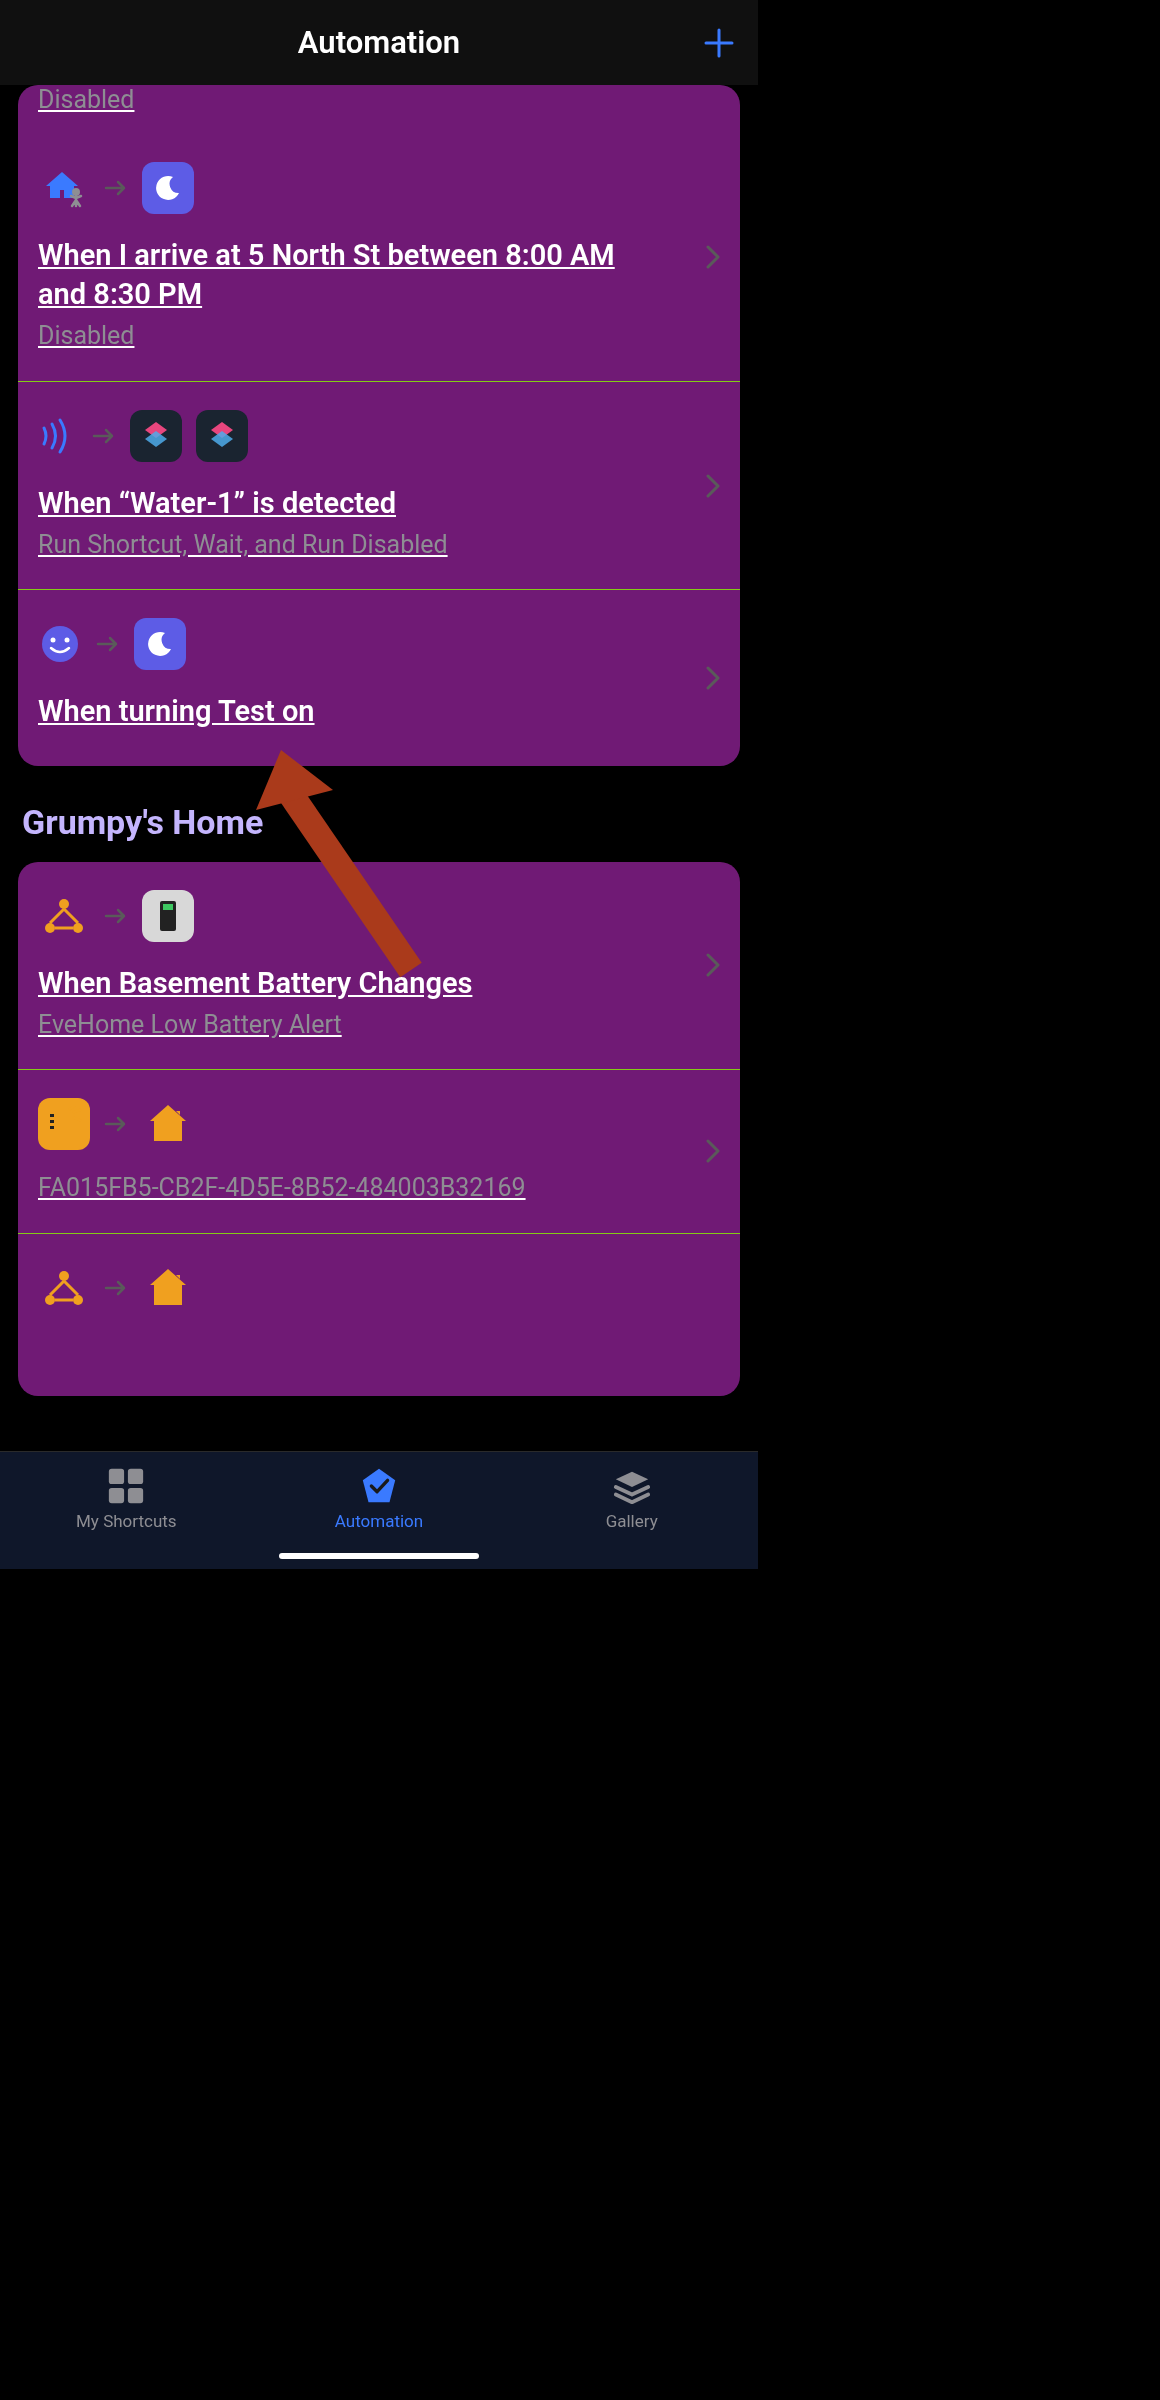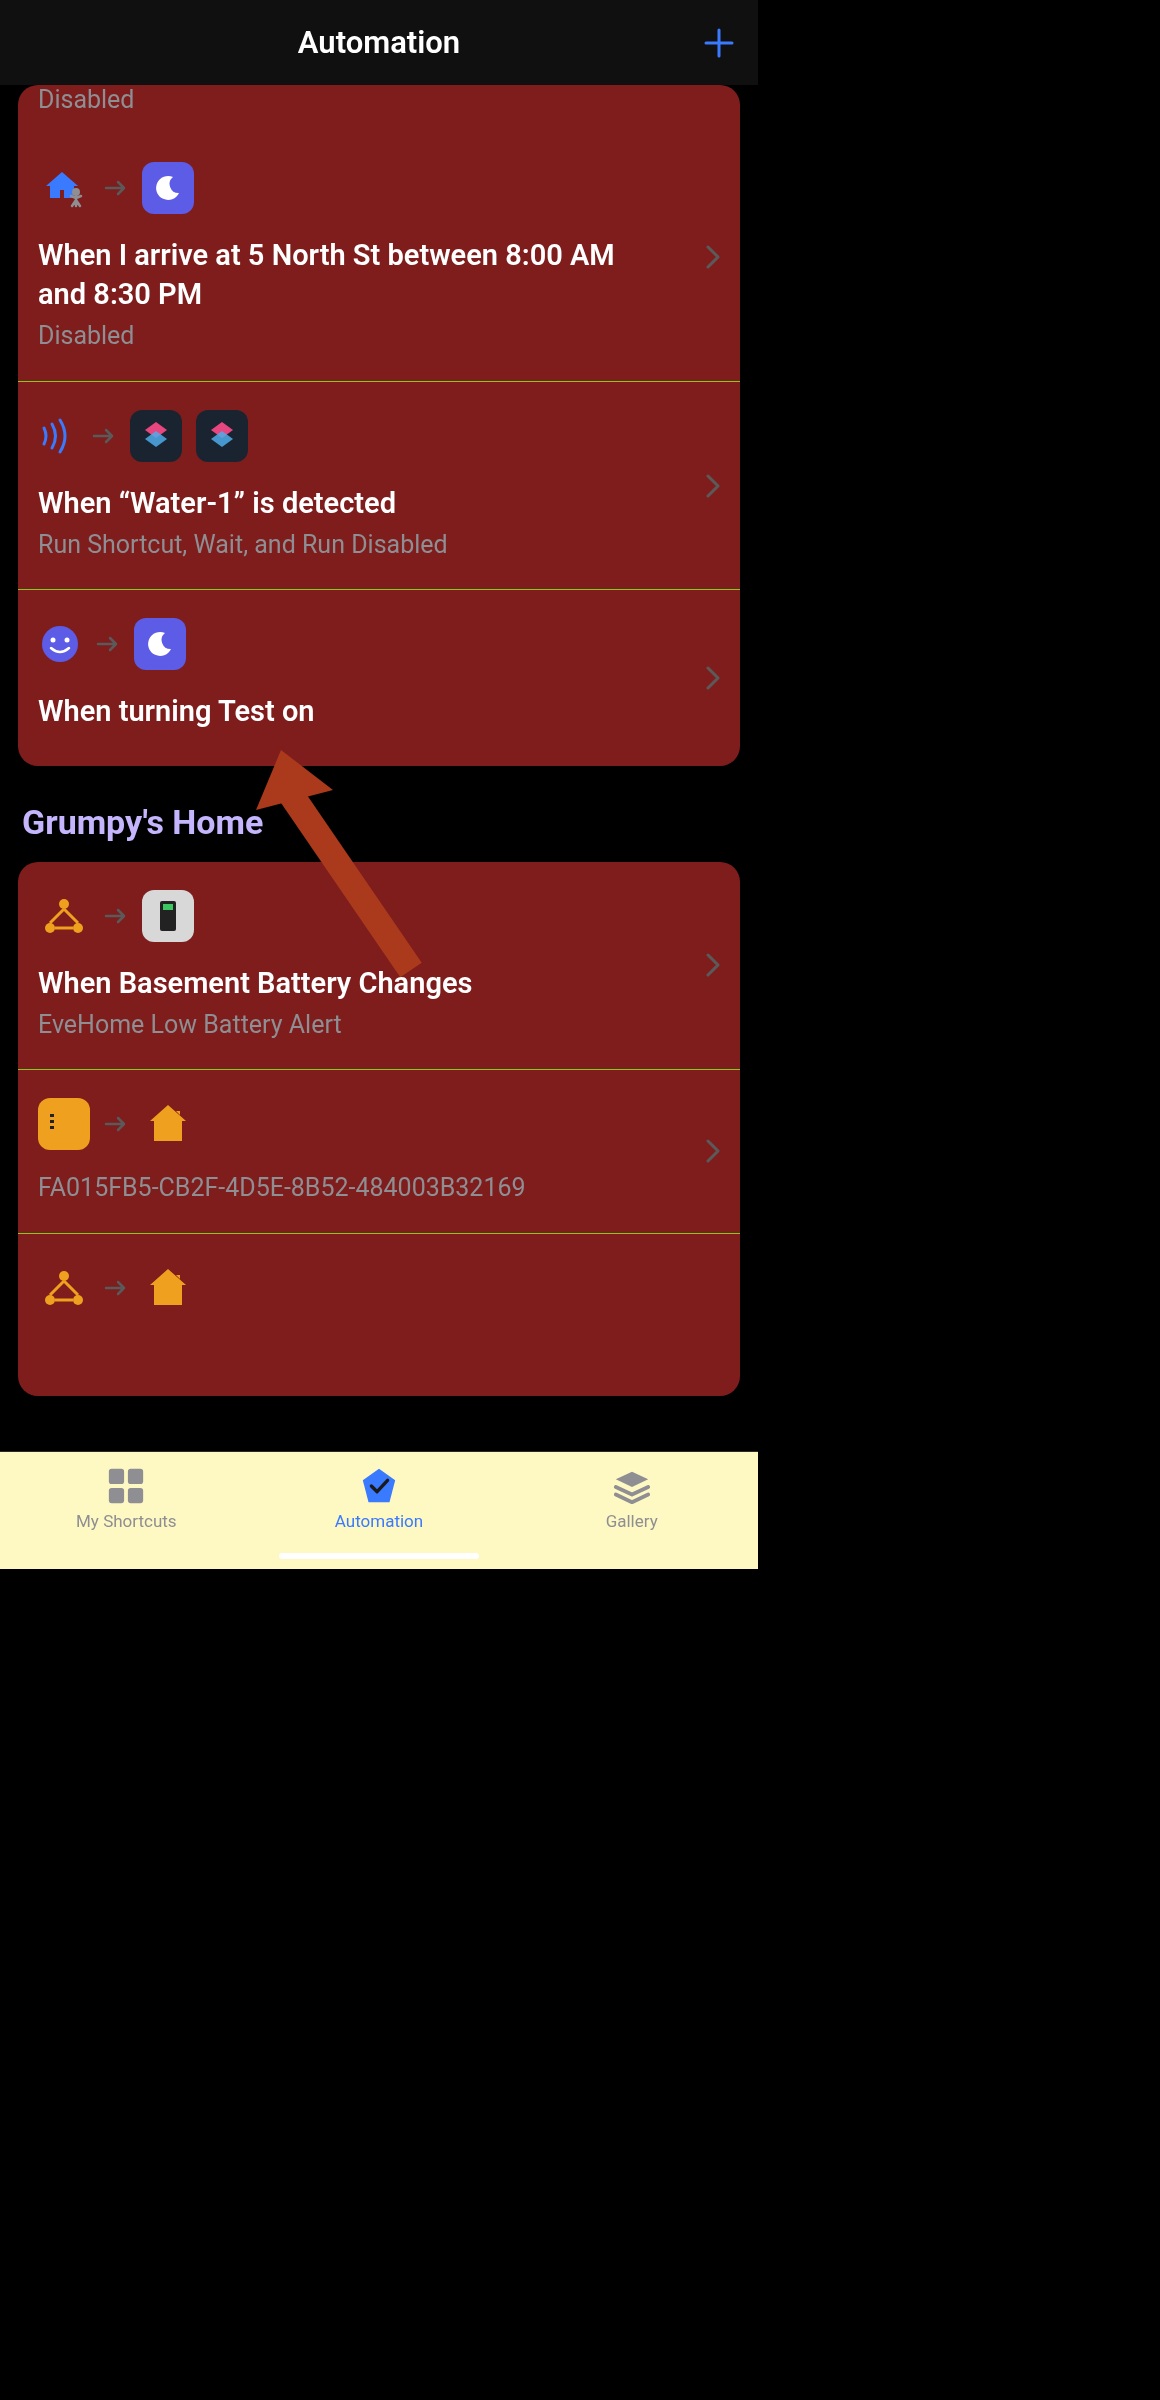--- a/index.html
+++ b/index.html
@@ -37,23 +37,24 @@
       color: #3a7aff;
       font-size: 42px;
       font-weight: 300;
       cursor: pointer;
     }
     .content {
       padding: 0 18px;
       background: #000;
     }
     .list-group {
-      background: #7f1d1d;
+      background: #701a75;
       border-radius: 20px;
       overflow: hidden;
+      text-decoration: underline;
     }
     .list-item {
       padding: 28px 20px 28px 20px;
       border-bottom: 1px solid #84cc16;
       position: relative;
       cursor: pointer;
     }
     .list-item:last-child {
       border-bottom: none;
     }
@@ -119,21 +120,21 @@
       font-weight: 700;
       color: #c4b5fd;
       margin: 36px 0 20px 4px;
     }
     .tab-bar {
       position: absolute;
       bottom: 0;
       left: 0;
       right: 0;
       height: 118px;
-      background: #fef9c3;
+      background: #0f172a;
       display: flex;
       justify-content: space-around;
       align-items: flex-start;
       padding-top: 14px;
       border-top: 1px solid #2a2a2a;
     }
     .tab-item {
       display: flex;
       flex-direction: column;
       align-items: center;

